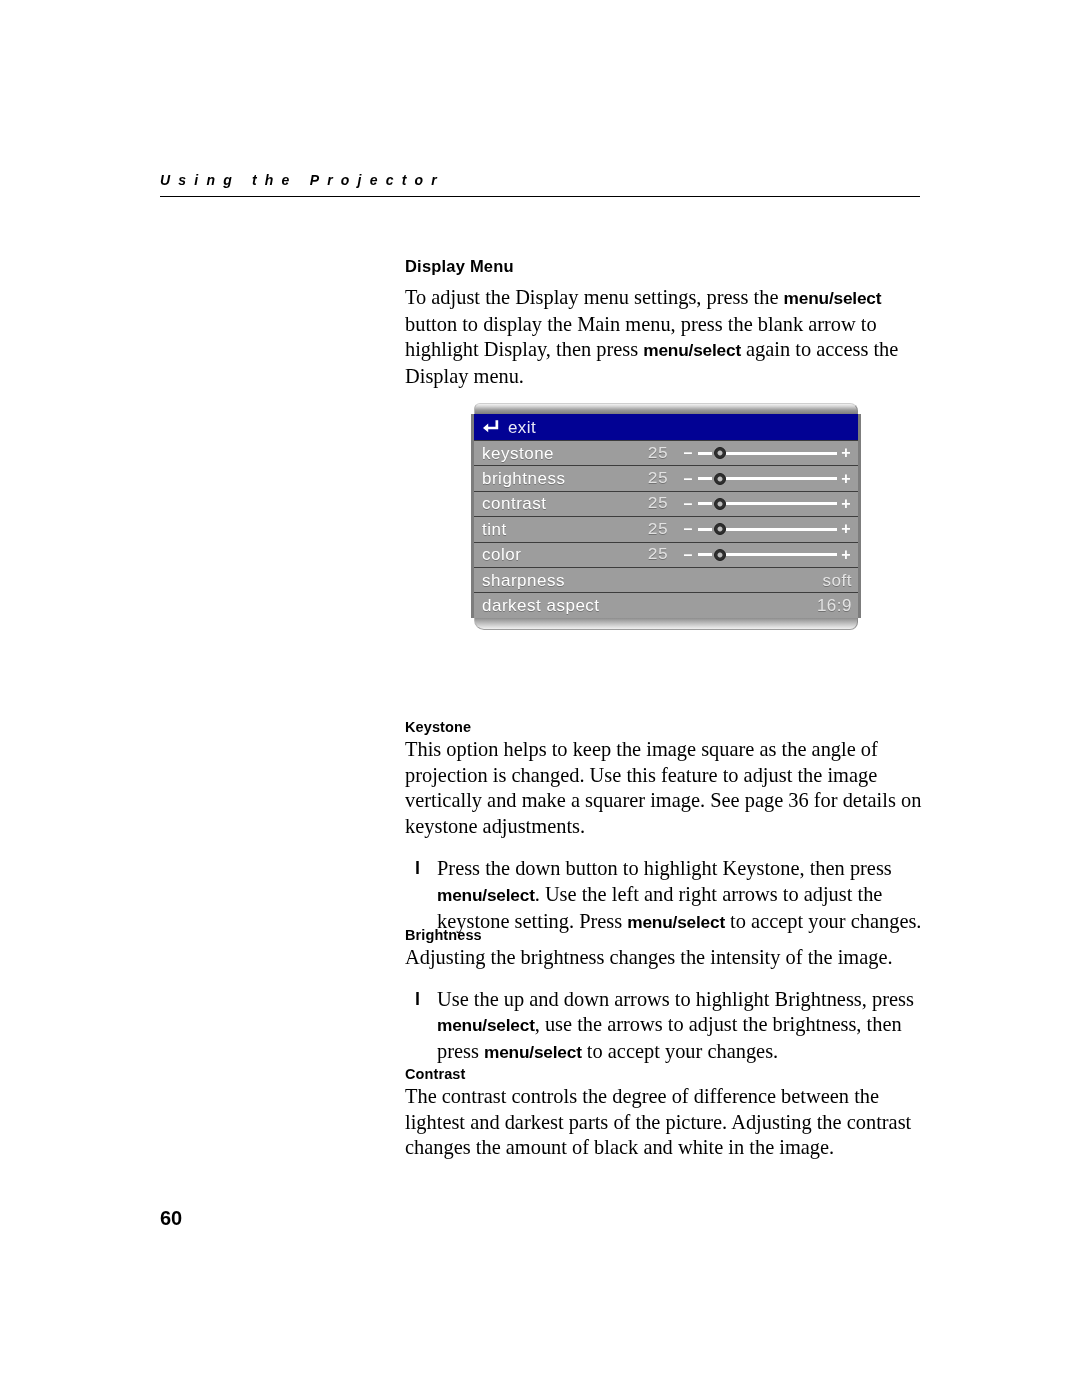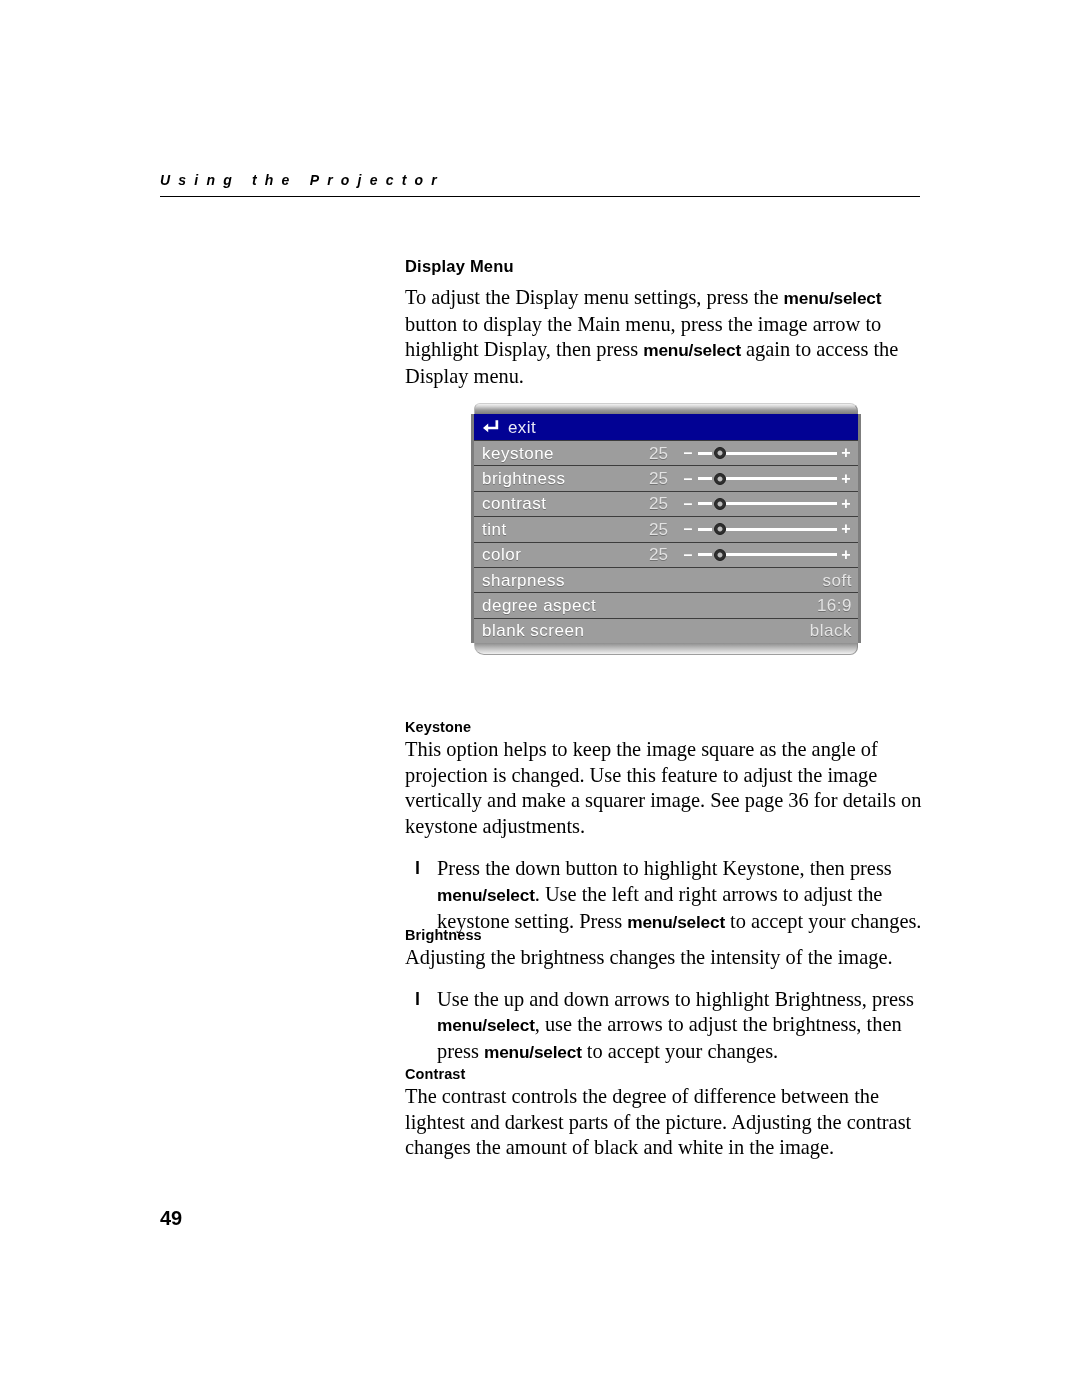--- a/index.html
+++ b/index.html
@@ -173,21 +173,21 @@
     color: #e4e4e4;
     font-family: "Liberation Sans", sans-serif;
     font-size: 17px;
     letter-spacing: 0.5px;
     line-height: 17px;
     text-shadow: 0 1px 0 rgba(80,80,80,0.55);
     text-align: center;
   }
   .osd-num {
     color: #e2e2e2;
-    font-family: Liberation Sans, sans-serif;
+    font-family: Liberation Mono, monospace;
     font-size: 17px;
     line-height: 17px;
     width: 30px;
     text-align: right;
     text-shadow: 0 1px 0 rgba(80,80,80,0.55);
     margin-right: 14px;
   }
   .slider {
     display: flex;
     align-items: center;
@@ -278,21 +278,21 @@
 
 <div class="page">
 
   <div class="running-head">
     <div class="running-head-text">Using the Projector</div>
     <div class="running-head-rule"></div>
   </div>
 
   <div class="col" style="top:246px;">
     <h2 class="sec-head">Display Menu</h2>
-    <p class="body"><span>To adjust the Display menu settings, press the </span><span class="b">menu/select</span><span> button to display the Main menu, press the image arrow to highlight Display, then press </span><span class="b">menu/select</span><span> again to access the Display menu.</span></p>
+    <p class="body"><span>To adjust the Display menu settings, press the </span><span class="b">menu/select</span><span> button to display the Main menu, press the blank arrow to highlight Display, then press </span><span class="b">menu/select</span><span> again to access the Display menu.</span></p>
   </div>
 
   <div class="osd-wrap">
     <div class="osd-bevel-top"></div>
     <div class="osd-frame">
 
       <div class="osd-titlebar">
         <svg class="exit-icon" viewBox="0 0 20 16">
           <path d="M13.5 1.2 L13.5 7.8 L6.2 7.8 L6.2 4.6 L1.0 8.9 L6.2 13.2 L6.2 10.2 L16.2 10.2 L16.2 1.2 Z" fill="#ffffff"></path>
         </svg>
@@ -364,30 +364,25 @@
         </span>
       </div>
 
       <div class="osd-row">
         <span class="osd-label">sharpness</span>
         <span class="osd-spacer"></span>
         <span class="osd-value-right">soft</span>
       </div>
 
       <div class="osd-row">
-        <span class="osd-label">degree aspect</span>
+        <span class="osd-label">darkest aspect</span>
         <span class="osd-spacer"></span>
         <span class="osd-value-right">16:9</span>
       </div>
 
-      <div class="osd-row">
-        <span class="osd-label">blank screen</span>
-        <span class="osd-spacer"></span>
-        <span class="osd-value-right">black</span>
-      </div>
 
     </div>
     <div class="osd-bevel-bottom"></div>
   </div>
 
 
   <div class="col" style="top:708px;">
     <h3 class="sub-head">Keystone</h3>
     <p class="body">This option helps to keep the image square as the angle of projection is changed. Use this feature to adjust the image vertically and make a squarer image. See page 36 for details on keystone adjustments.</p>
     <ul class="steps" style="margin-top:17px;">
@@ -401,15 +396,15 @@
     <ul class="steps" style="margin-top:16px;">
       <li><span class="marker">l</span><span>Use the up and down arrows to highlight Brightness, press </span><span class="b">menu/select</span><span>, use the arrows to adjust the brightness, then press </span><span class="b">menu/select</span><span> to accept your changes.</span></li>
     </ul>
   </div>
 
   <div class="col" style="top:1055px;">
     <h3 class="sub-head">Contrast</h3>
     <p class="body">The contrast controls the degree of difference between the lightest and darkest parts of the picture. Adjusting the contrast changes the amount of black and white in the image.</p>
   </div>
 
-  <div class="folio">49</div>
+  <div class="folio">60</div>
 
 </div>
 
 </body></html>

